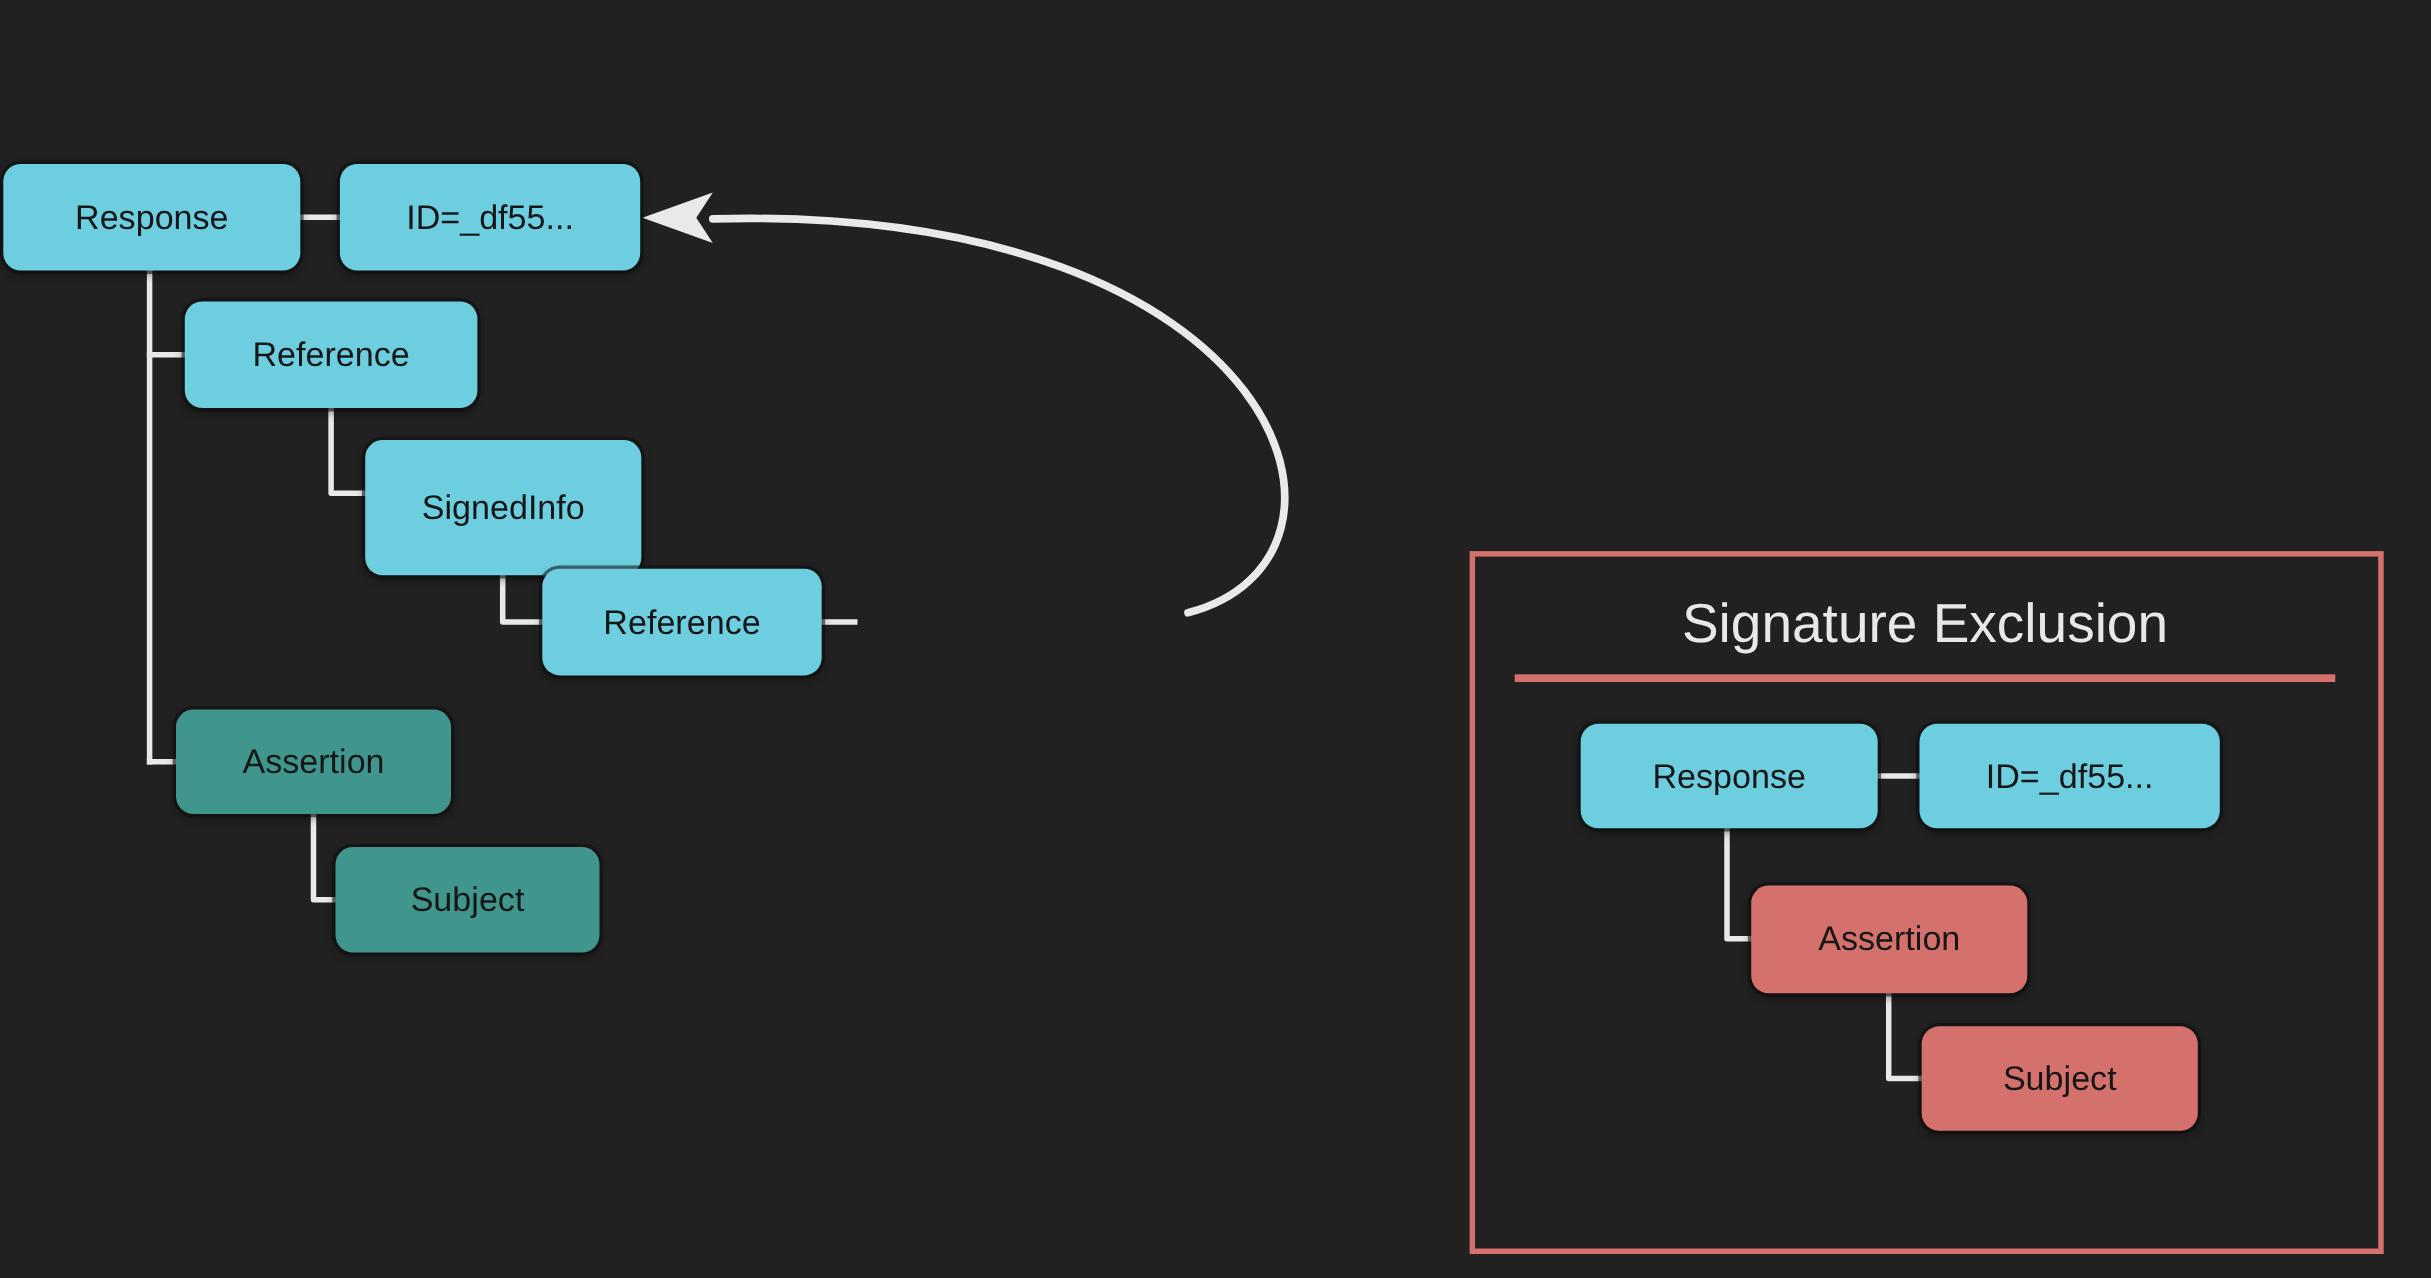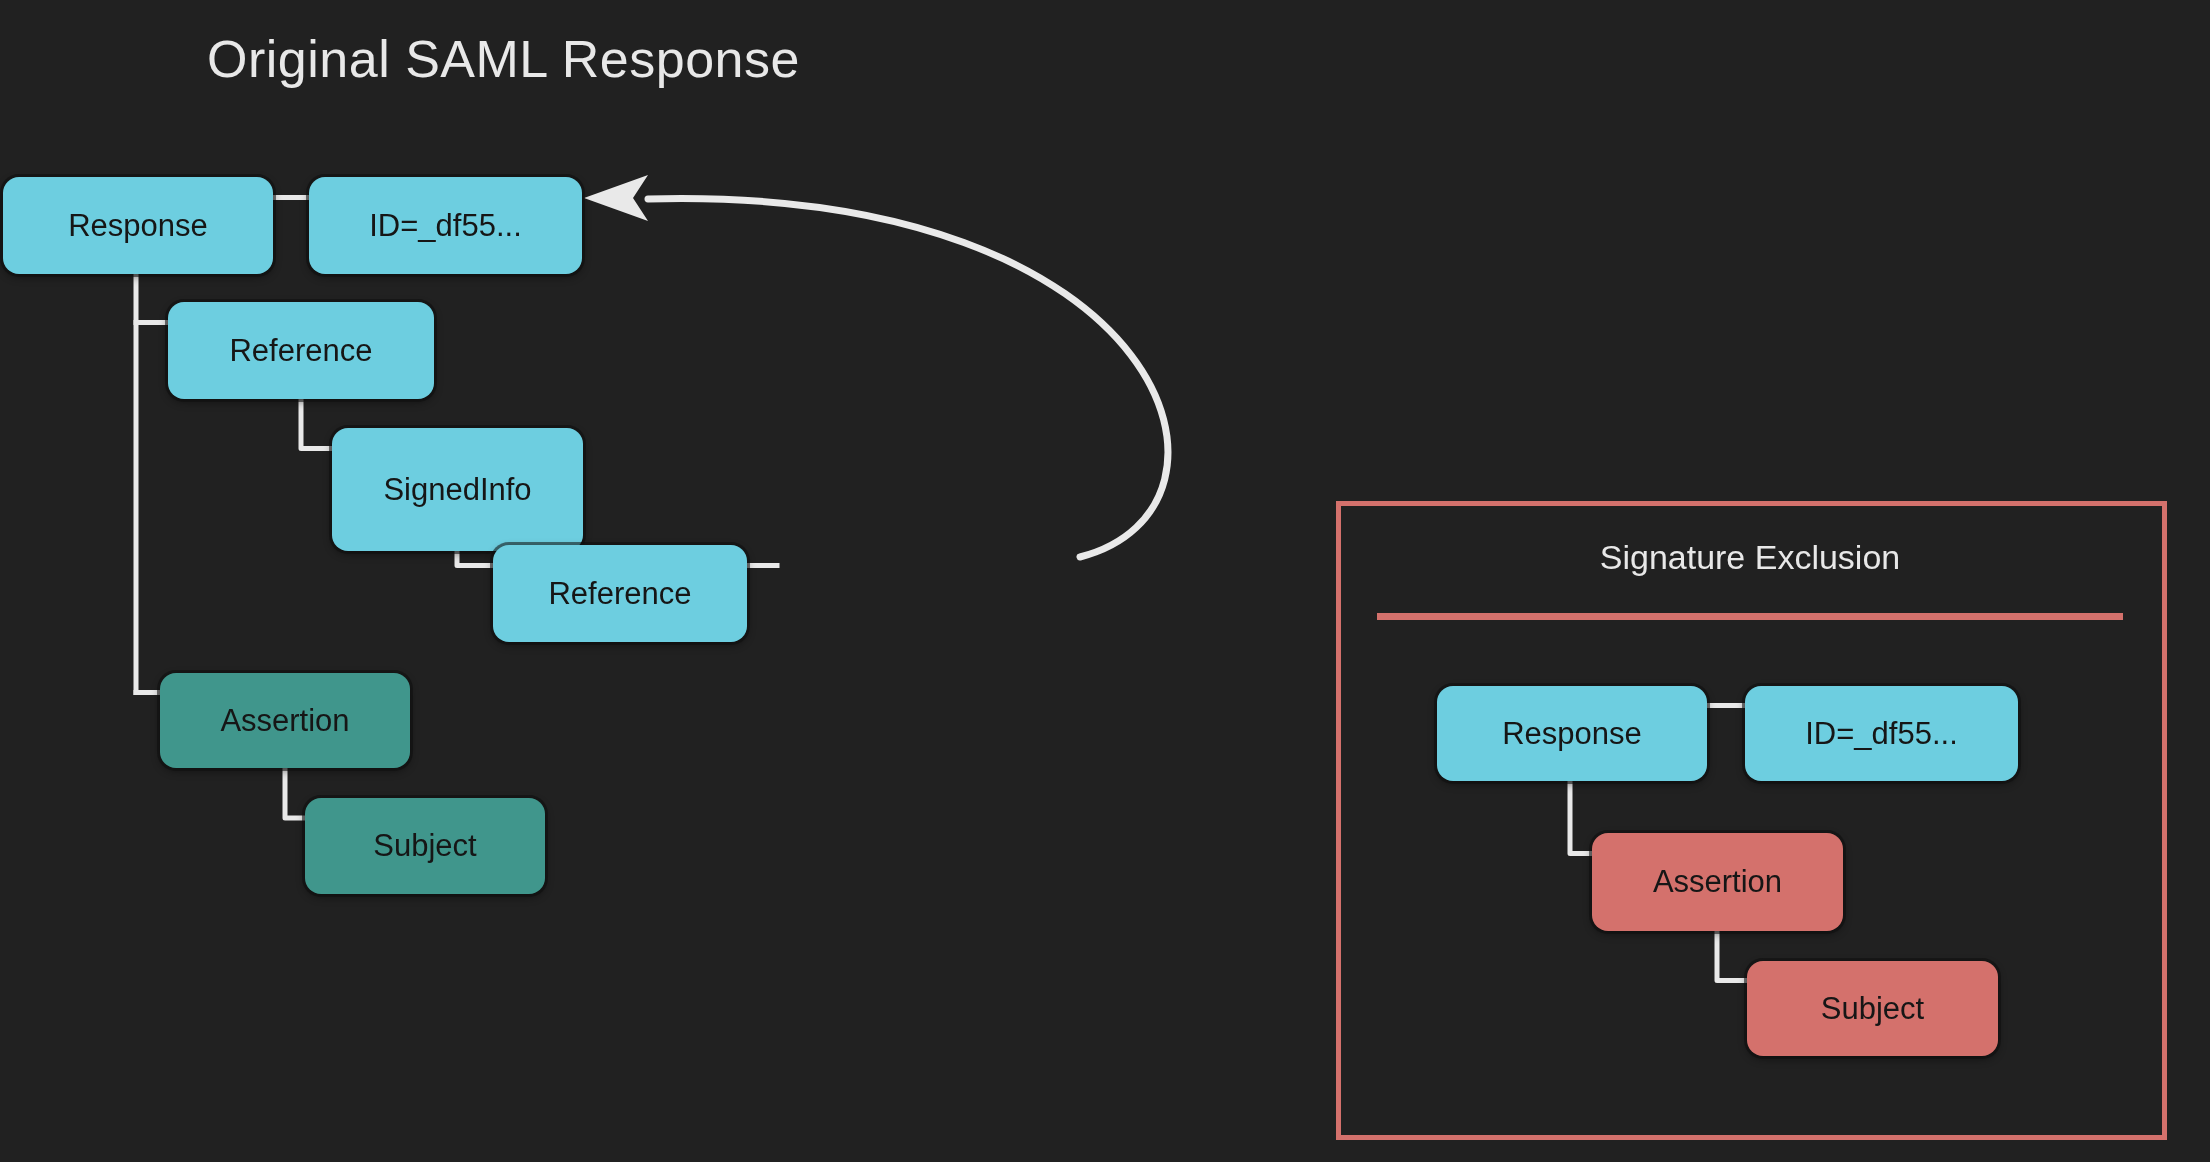--- a/index.html
+++ b/index.html
@@ -39,39 +39,38 @@
   .node {
     position: absolute;
     display: flex;
     align-items: center;
     justify-content: center;
     border-radius: 16px;
     font-size: 31px;
     color: var(--node-text);
     white-space: nowrap;
     box-shadow: 0 0 0 3px rgba(15,15,15,0.55), 0 3px 9px rgba(0,0,0,0.45);
-    margin-top: 28px;
   }
   .node.cyan { background: var(--cyan); }
   .node.teal { background: var(--teal); }
   .node.red  { background: var(--red); }
   .panel {
     position: absolute;
     left: 1336px; top: 501px;
     width: 831px; height: 639px;
     border: 5px solid var(--red);
     background: transparent;
   }
   .panel-title {
     position: absolute;
     left: 1377px; top: 538px;
     width: 746px;
     text-align: center;
     color: var(--title);
-    font-size: 34px;
+    font-size: 50px;
     font-weight: 400;
     white-space: nowrap;
   }
   .panel-underline {
     position: absolute;
     left: 1377px; top: 613px;
     width: 746px; height: 7px;
     background: var(--red);
   }
 </style>
@@ -94,21 +93,20 @@
 
       <path d="M 1707 705.5 H 1745"></path>
       <path d="M 1570 753 V 853.5 H 1592"></path>
       <path d="M 1717 903 V 980.5 H 1747"></path>
     </g>
 
     <path d="M 1080 557 C 1265 510, 1175 185, 648 199" stroke="#e9e9e9" stroke-width="7" fill="none" stroke-linecap="round"></path>
     <polygon points="584,198 648,175 633,198 648,221" fill="#e9e9e9"></polygon>
   </svg>
 
-  <div class="diagram-title" style="left:207px; top:30px;">Original SAML Response</div>
 
   <div class="node cyan" style="left:3px;   top:149px; width:270px; height:97px;">Response</div>
   <div class="node cyan" style="left:309px; top:149px; width:273px; height:97px;">ID=_df55...</div>
   <div class="node cyan" style="left:168px; top:274px; width:266px; height:97px;">Reference</div>
   <div class="node cyan" style="left:332px; top:400px; width:251px; height:123px;">SignedInfo</div>
   <div class="node cyan" style="left:493px; top:517px; width:254px; height:97px;">Reference</div>
   <div class="node teal" style="left:160px; top:645px; width:250px; height:95px;">Assertion</div>
   <div class="node teal" style="left:305px; top:770px; width:240px; height:96px;">Subject</div>
 
   <div class="panel"></div>

